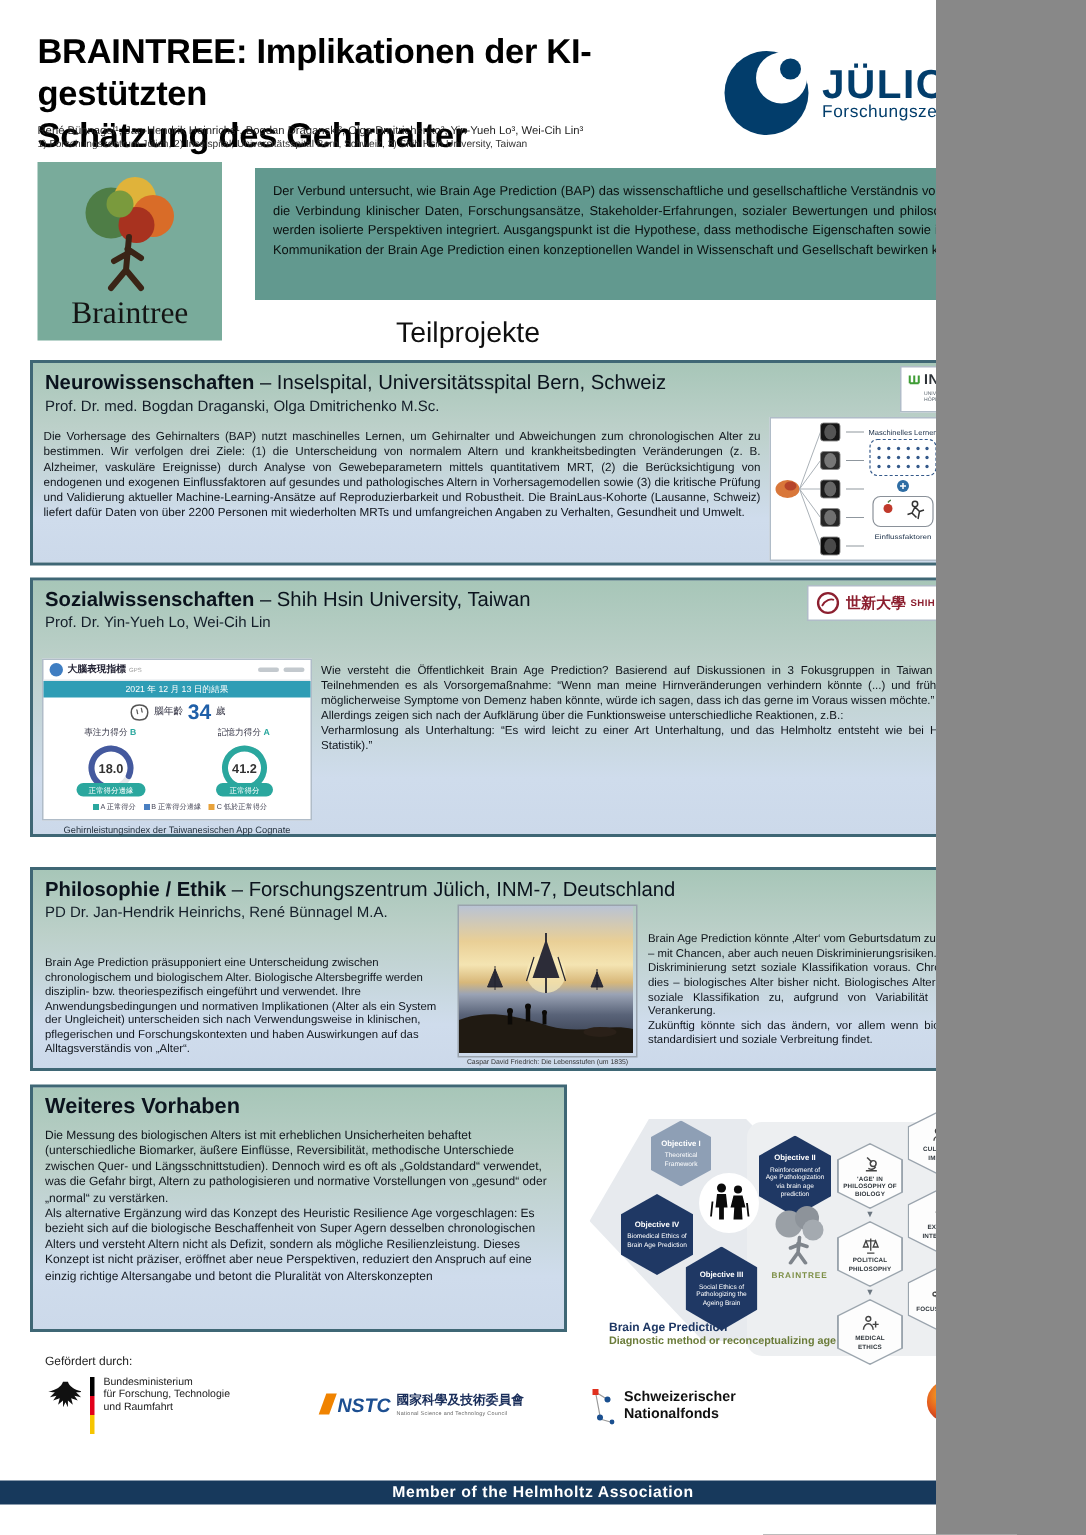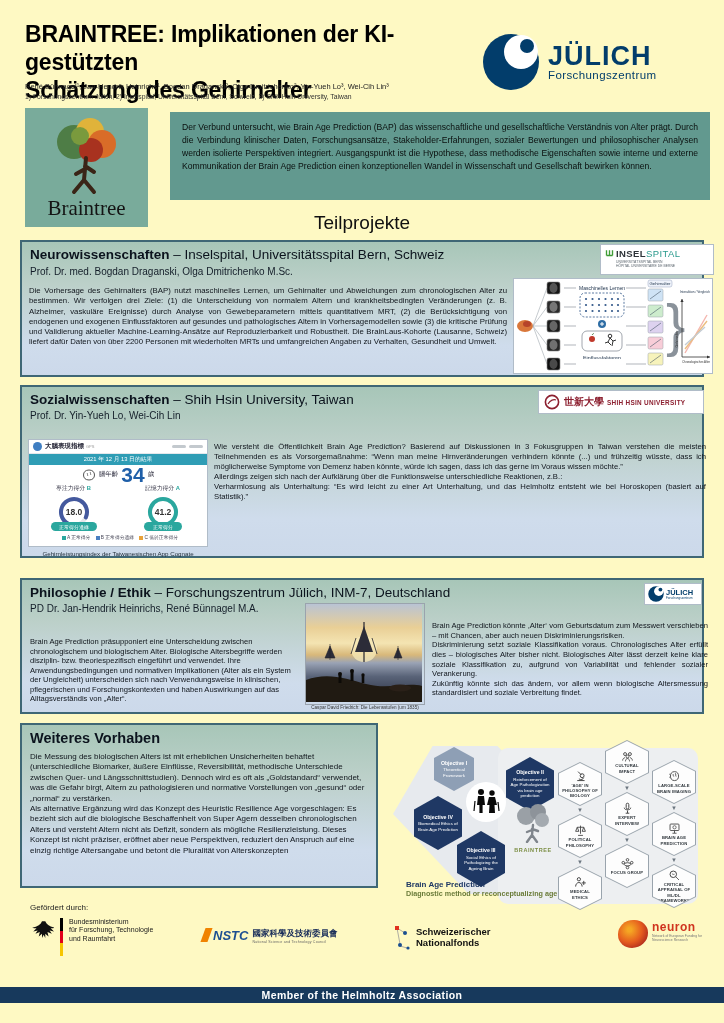--- a/index.html
+++ b/index.html
@@ -1,16 +1,16 @@
 <!DOCTYPE html>
 <html><head>
 <meta charset="utf-8">
 <style>
   html,body{margin:0;padding:0;background:#888}
-  .poster{position:relative;width:724px;height:1023px;background:#fef9c3;overflow:hidden;
+  .poster{position:relative;width:624px;height:1023px;background:#ffffff;overflow:hidden;
           font-family:"Liberation Sans","DejaVu Sans",sans-serif;color:#111}
   .abs{position:absolute}
   .title{font-size:23px;font-weight:bold;color:#000;line-height:28px;letter-spacing:-.2px}
   .authors{font-size:7.5px;color:#222}
   .affil{font-size:6.8px;color:#333}
   .julich-word{color:#023d6b;font-weight:bold;font-size:27px;letter-spacing:1px;line-height:26px}
   .julich-sub{color:#023d6b;font-size:11.5px;letter-spacing:.4px}
   .bt-box{background:#79ab9b;display:flex;flex-direction:column;align-items:center;justify-content:flex-end}
   .bt-label{font-family:"Liberation Serif","DejaVu Serif",serif;font-size:21px;color:#141414;padding-bottom:6px}
   .intro-box{background:#62998f;box-sizing:border-box;padding:9px 12px;font-size:8.6px;line-height:1.5;
@@ -204,21 +204,21 @@
           <span style="width:14px;height:3px;background:#c3c9ce;border-radius:2px"></span>
         </span>
       </div>
       <div style="height:11px;background:#2f9db5;color:#fff;font-size:5.8px;display:flex;align-items:center;justify-content:center">2021 年 12 月 13 日的結果</div>
       <div style="display:flex;align-items:center;justify-content:center;height:19px;gap:3px">
         <svg width="14" height="12" viewBox="0 0 14 12">
           <path d="M7 1C3.5 1 1.5 3 1.5 6S3.5 11 7 11s5.5-2 5.5-5S10.5 1 7 1z" fill="none" stroke="#555" stroke-width="1"></path>
           <path d="M5 4c1 1 0 2 1 3M8 3c1 1 0 2 1 3" stroke="#555" stroke-width=".8" fill="none"></path>
         </svg>
         <span style="font-size:6.5px;color:#334">腦年齡</span>
-        <span style="font-size:21px;font-weight:bold;color:#1f5fa8;line-height:15px">34</span>
+        <span style="font-size:14px;font-weight:bold;color:#1f5fa8;line-height:15px">34</span>
         <span style="font-size:6.5px;color:#334">歲</span>
       </div>
       <div style="display:flex;text-align:center">
         <div style="flex:1;font-size:5.8px;color:#334"><span>專注力得分</span> <b style="color:#2aa79e">B</b></div>
         <div style="flex:1;font-size:5.8px;color:#334"><span>記憶力得分</span> <b style="color:#2aa79e">A</b></div>
       </div>
       <div style="display:flex;justify-content:space-around">
         <svg width="74" height="40" viewBox="0 0 74 40">
           <circle cx="37" cy="19" r="13" fill="none" stroke="#e3e6ea" stroke-width="4"></circle>
           <circle cx="37" cy="19" r="13" fill="none" stroke="#44599e" stroke-width="4" stroke-dasharray="60 22" transform="rotate(118 37 19)" stroke-linecap="round"></circle>
@@ -488,21 +488,21 @@
       <path d="M11 2c-1 3-4 5-9 6 2 .5 3 .5 4 .4L3 11.5l4-1-2 3 4-1.5-1 4 3-2.5v4l1.5-3 1.5 3v-4l3 2.5-1-4 4 1.5-2-3 4 1-3-3.1c1 .1 2 .1 4-.4-5-1-8-3-9-6z" fill="#111"></path>
     </svg>
     <div style="width:3px;height:38px;margin:0 6px;background:linear-gradient(#000 0 33%,#e1001a 33% 66%,#f6c500 66% 100%)"></div>
     <div class="fund-txt">
       <div>Bundesministerium</div>
       <div>für Forschung, Technologie</div>
       <div>und Raumfahrt</div>
     </div>
   </div>
 
-  <div class="abs" style="left:203px;top:928px;display:flex;align-items:flex-start">
+  <div class="abs" style="left:215px;top:928px;display:flex;align-items:center">
     <span style="width:7px;height:14px;background:#f08300;transform:skewX(-20deg);margin-right:3px"></span>
     <span style="font-size:13px;font-weight:bold;font-style:italic;color:#1d4f91;margin-right:4px">NSTC</span>
     <div>
       <div style="font-size:8.5px;font-weight:bold;color:#1a2e5a">國家科學及技術委員會</div>
       <div style="font-size:3.6px;color:#666;letter-spacing:.2px">National Science and Technology Council</div>
     </div>
   </div>
 
   <div class="abs" style="left:393px;top:924px;display:flex;align-items:center">
     <svg width="18" height="28" viewBox="0 0 18 28">

